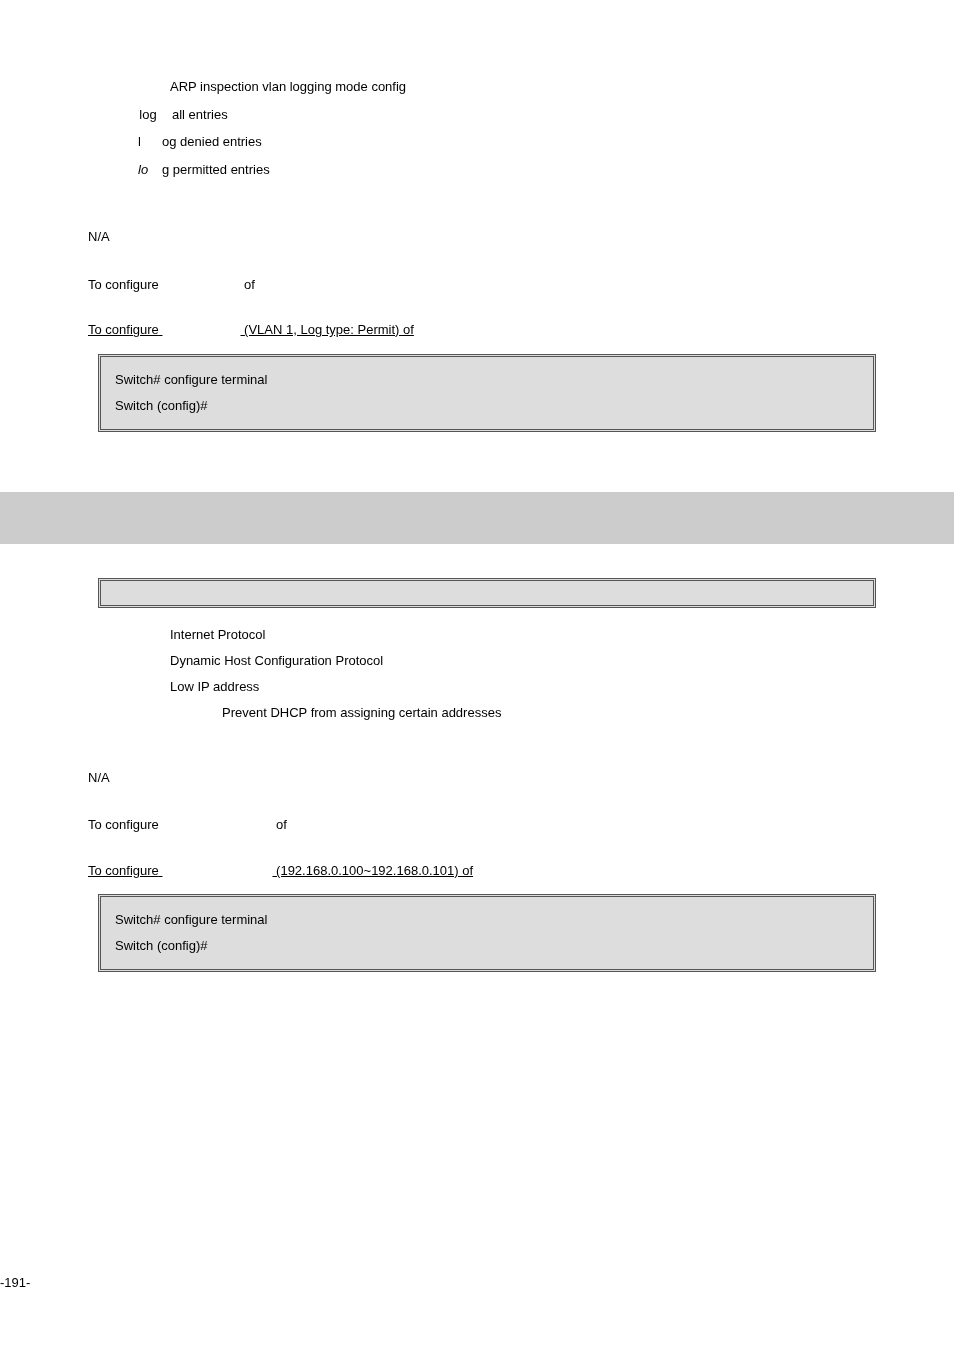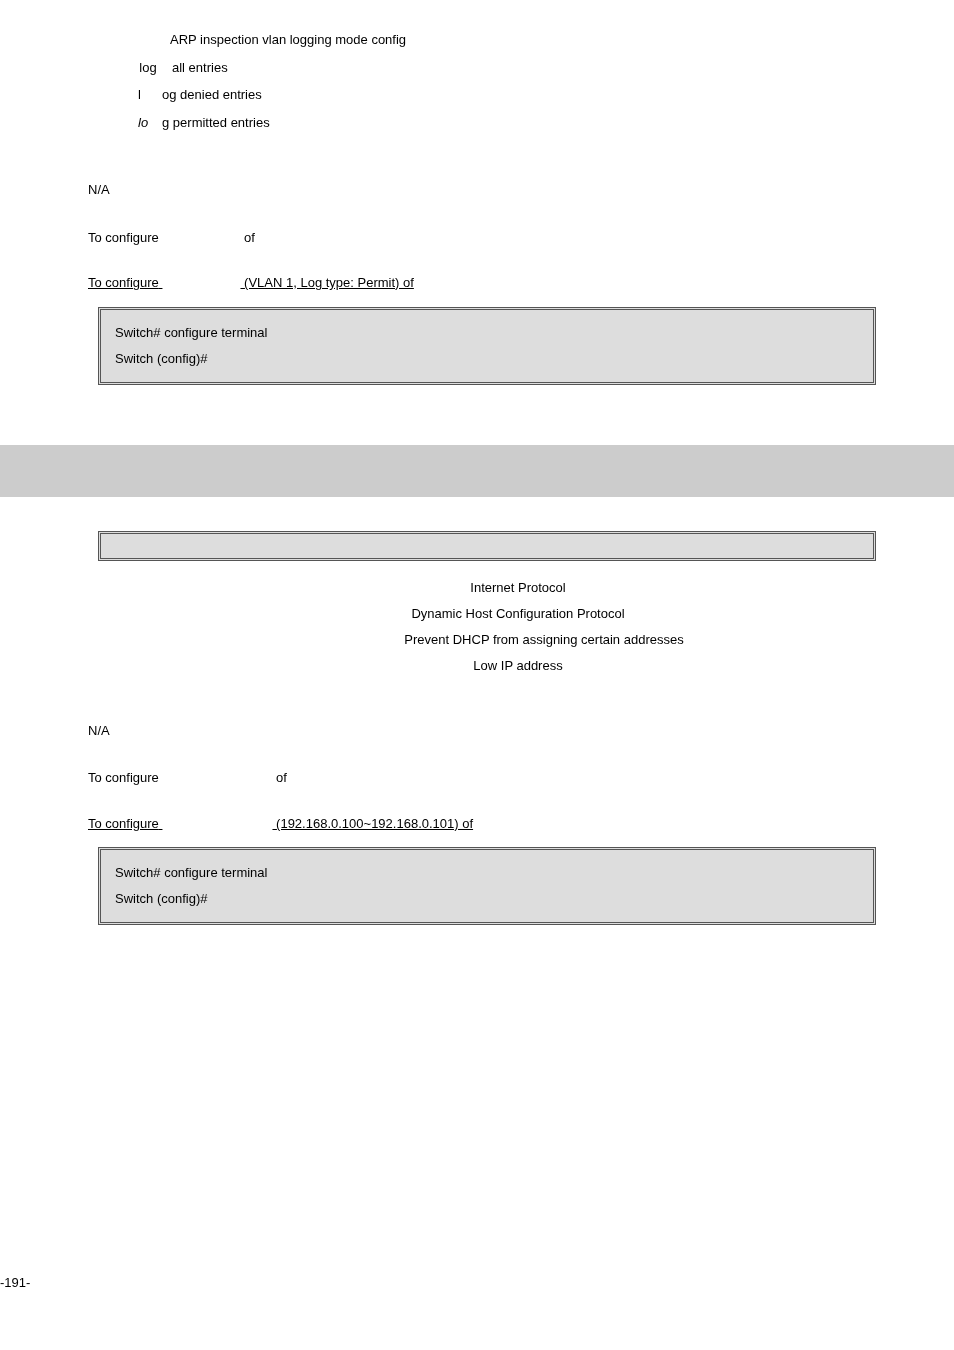--- a/index.html
+++ b/index.html
@@ -15,21 +15,21 @@
   .page {
     padding: 30px 88px 0 88px;
   }
   .param-row {
     margin-bottom: 8px;
     line-height: 1.5;
   }
   .param-desc {
     display: inline;
   }
-  .sub-indent-1 { padding-left: 82px; }
+  .sub-indent-1 { padding-left: 82px; margin-top: 47px; }
   .sub-indent-2 { padding-left: 36px; }
   .body-text {
     margin-top: 28px;
     margin-bottom: 8px;
     line-height: 1.5;
   }
   .body-text-2 {
     margin-top: 26px;
     margin-bottom: 8px;
     line-height: 1.5;
@@ -56,21 +56,20 @@
     border: 3px double #555;
     background: #ddd;
     height: 30px;
     margin-left: 10px;
     margin-right: -10px;
     margin-bottom: 14px;
   }
   .param-block {
     padding-left: 82px;
     line-height: 2.0;
-    text-align: center;
   }
   .footer {
     position: absolute;
     bottom: 60px;
     width: 100%;
     font-size: 13px;
   }
 </style>
 </head>
 <body>
@@ -115,22 +114,22 @@
     <div>Switch (config)#</div>
   </div>
 
   <div class="section-banner"></div>
 
   <div class="syntax-box"></div>
 
   <div class="param-block">
     <div>Internet Protocol</div>
     <div>Dynamic Host Configuration Protocol</div>
+    <div>Low IP address</div>
     <div style="padding-left:52px;">Prevent DHCP from assigning certain addresses</div>
-    <div>Low IP address</div>
   </div>
 
   <div class="body-text" style="margin-top:42px;">
     <span>N/A</span>
   </div>
 
   <div class="body-text">
     <span>To configure</span>
     <span style="display:inline-block; width:110px;"></span>
     <span>of</span>

